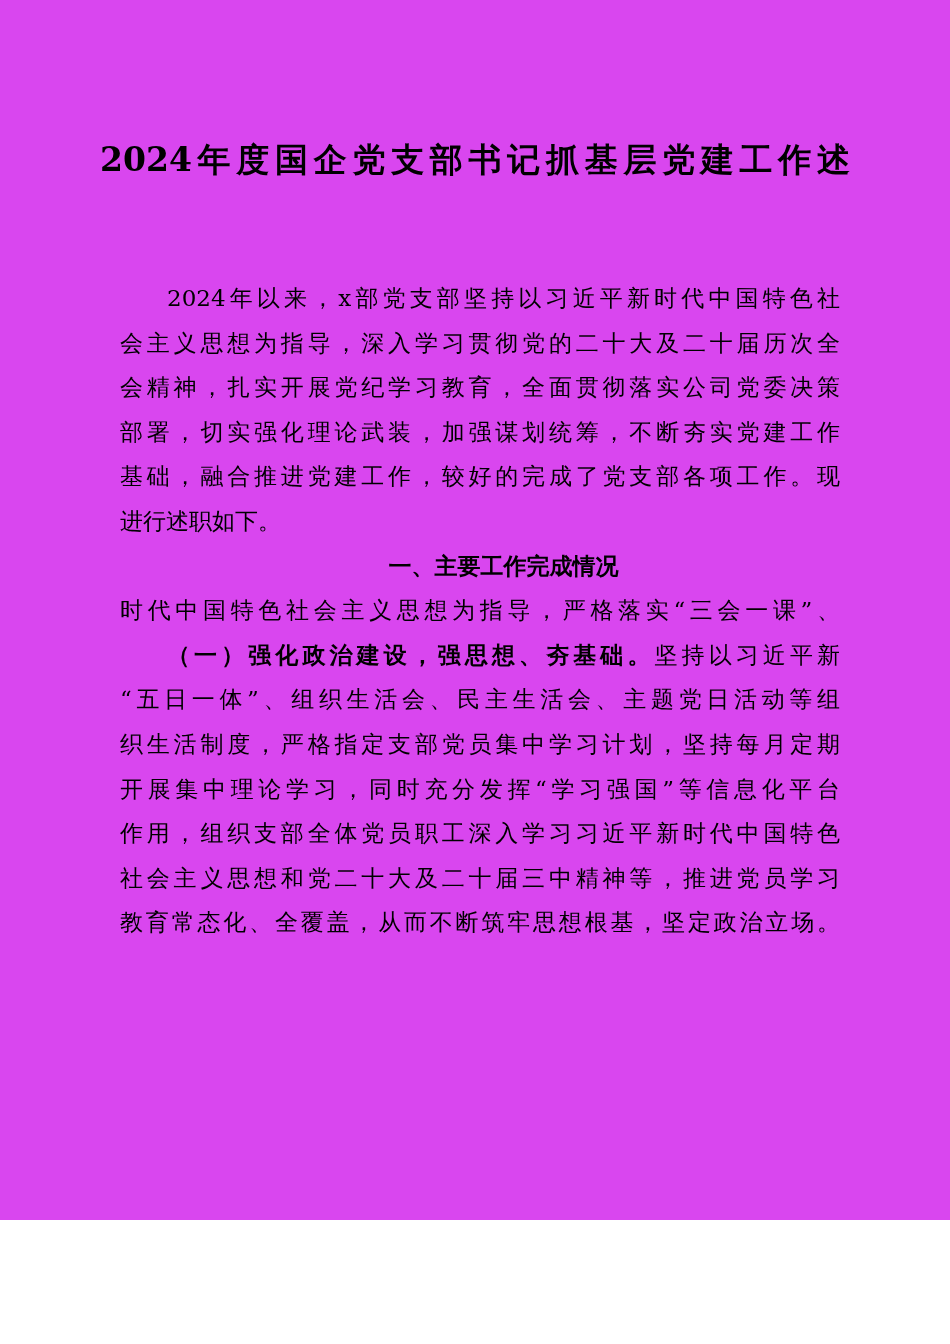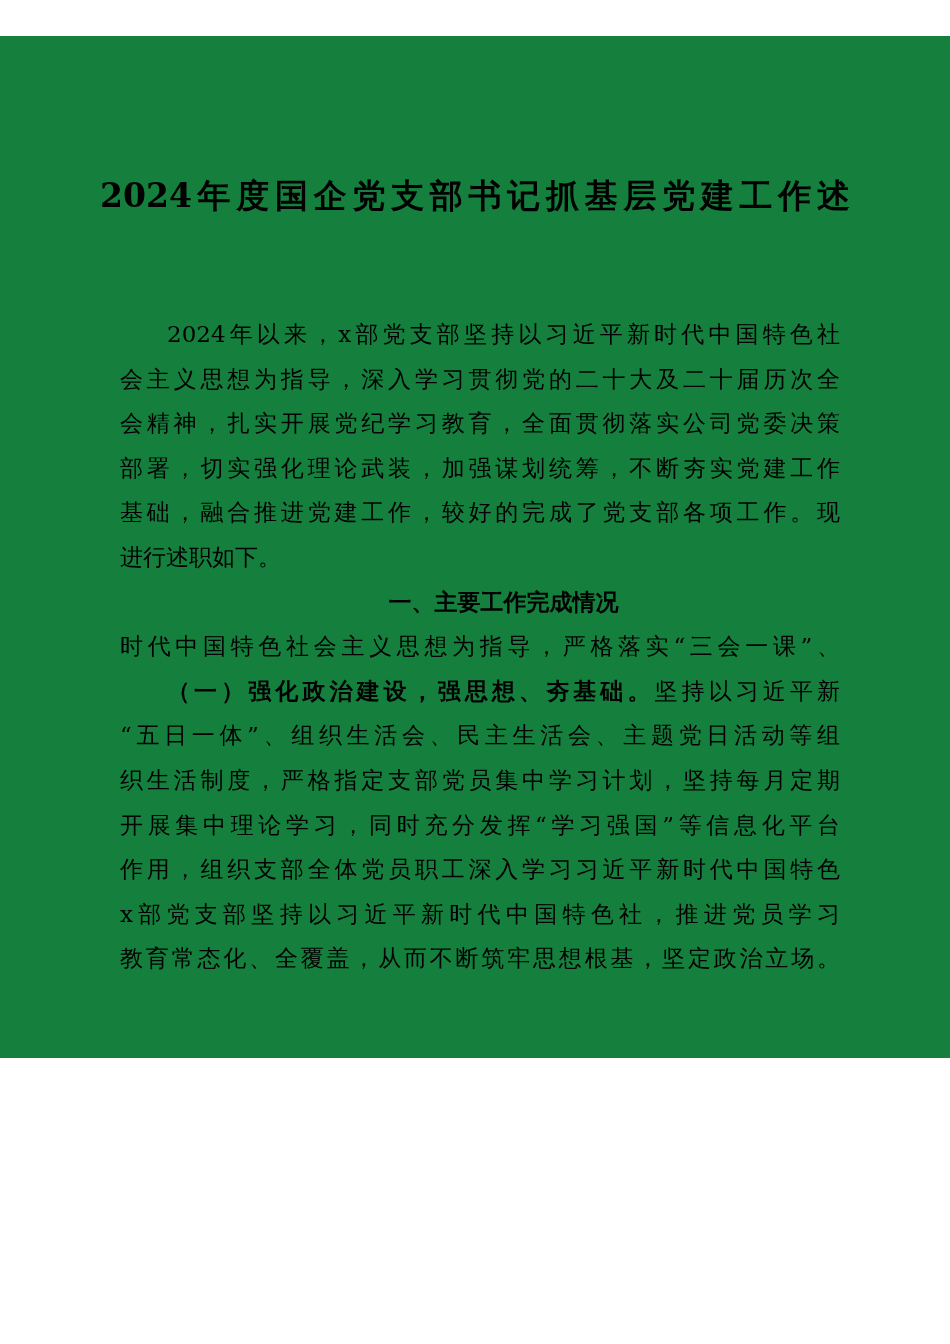--- a/index.html
+++ b/index.html
@@ -12,23 +12,22 @@
     height: 1344px;
     position: relative;
     overflow: hidden;
     color: #000000;
   }
   .page {
     position: absolute;
     left: 0;
     top: 0;
     width: 950px;
-    height: 1022px;
-    background: #15803d;
-    margin-top: 36px;
+    height: 1220px;
+    background: #d946ef;
   }
   .title {
     position: absolute;
     left: 100px;
     width: 750px;
     top: 136px;
     text-align: center;
     font-family: "DejaVu Serif", "Liberation Serif", serif;
     font-weight: bold;
     font-size: 33px;
@@ -97,19 +96,19 @@
 
     <div class="heading">一、主要工作完成情况</div>
 
     <div>
       <span class="line">时代中国特色社会主义思想为指导，严格落实“三会一课”、</span>
       <span class="line indent"><span class="sub-lead">（一）强化政治建设，强思想、夯基础。</span><span>坚持以习近平新</span></span>
       <span class="line">“五日一体”、组织生活会、民主生活会、主题党日活动等组</span>
       <span class="line">织生活制度，严格指定支部党员集中学习计划，坚持每月定期</span>
       <span class="line">开展集中理论学习，同时充分发挥“学习强国”等信息化平台</span>
       <span class="line">作用，组织支部全体党员职工深入学习习近平新时代中国特色</span>
-      <span class="line">x部党支部坚持以习近平新时代中国特色社，推进党员学习</span>
+      <span class="line">社会主义思想和党二十大及二十届三中精神等，推进党员学习</span>
       <span class="line">教育常态化、全覆盖，从而不断筑牢思想根基，坚定政治立场。</span>
     </div>
 
 
   </div>
 </div>
 
 </body></html>

